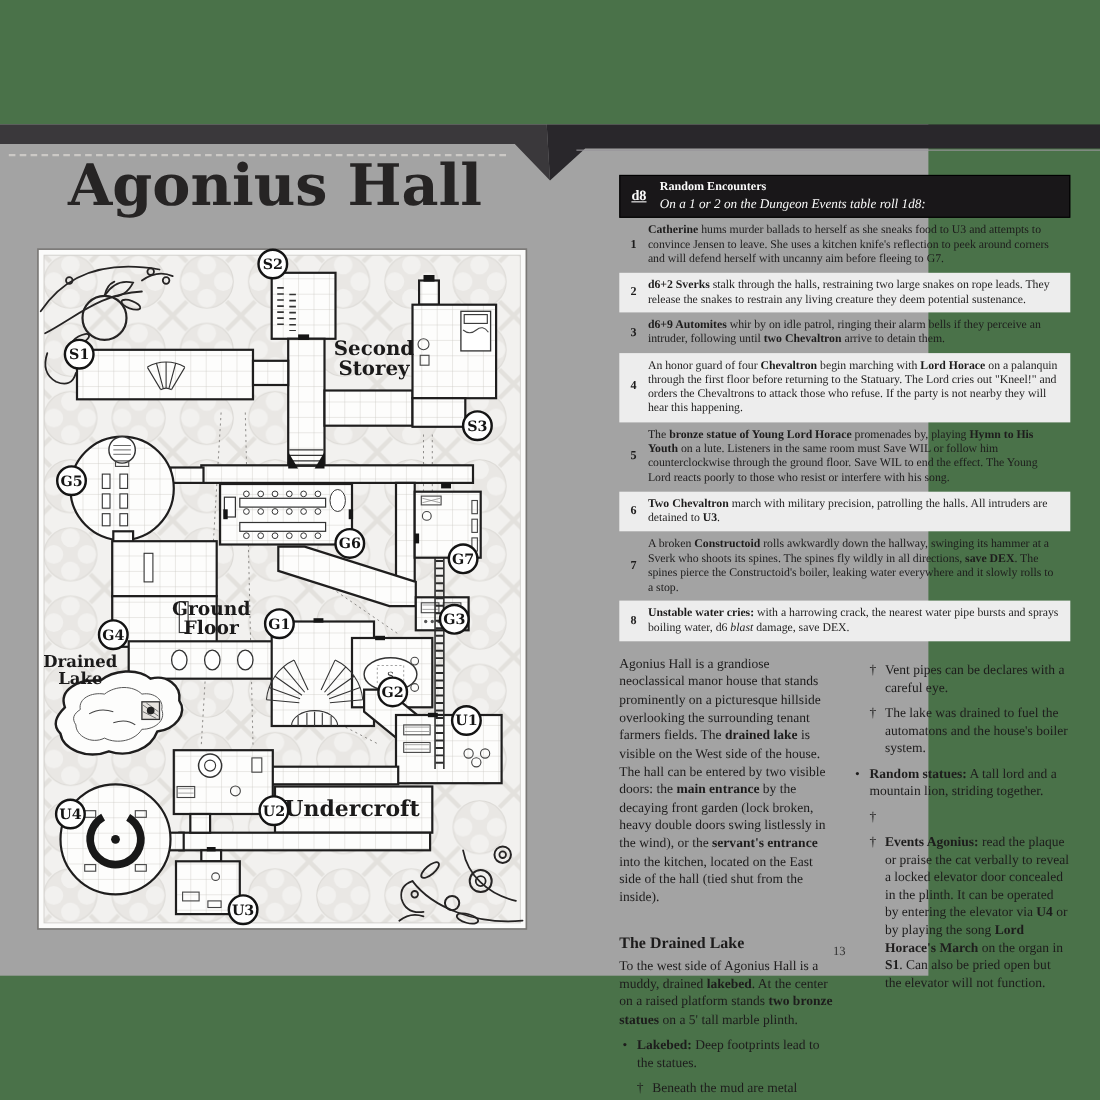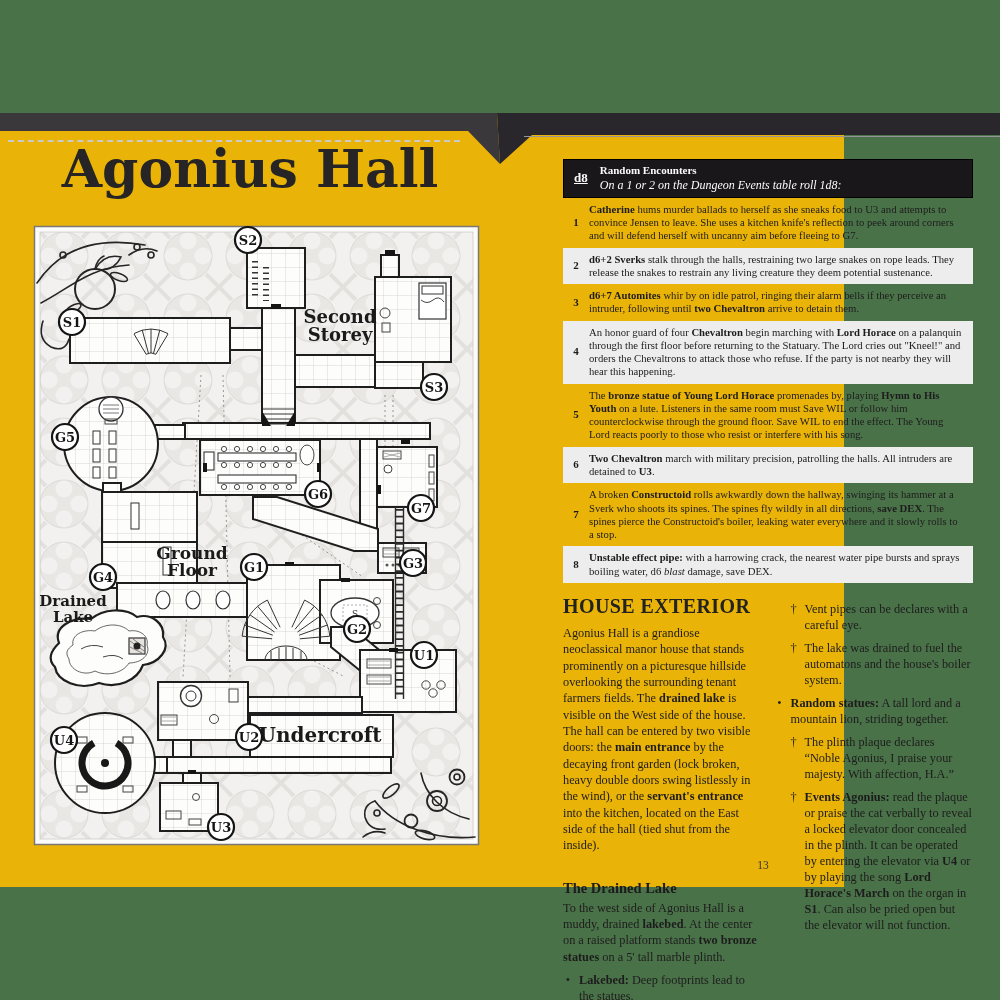--- a/index.html
+++ b/index.html
@@ -1,18 +1,18 @@
 <!DOCTYPE html>
 <html><head>
 <meta charset="utf-8">
 <style>
   html,body{margin:0;padding:0;}
   body{width:1000px;height:1000px;position:relative;overflow:hidden;
        font-family:"Liberation Serif",serif;color:#1d1c1c;background:#4a7249;}
-  .spread{position:absolute;left:0;top:113px;width:844px;height:774px;background:#eab308;}
+  .spread{position:absolute;left:0;top:113px;width:844px;height:774px;background:#a3a3a3;}
   .banner-svg{position:absolute;left:0;top:0;width:1000px;height:60px;display:block;}
   .band-rule{position:absolute;left:524px;top:23px;width:476px;height:1px;background:#97959a;}
   .deckle{position:absolute;left:8px;top:27px;width:452px;border-top:2px dashed #ccc9c6;}
 
   
   .lp-title{position:absolute;left:0;top:30px;width:500px;text-align:center;
     font-family:"DejaVu Serif",serif;font-weight:700;font-size:52px;line-height:1;
     letter-spacing:0px;color:#262424;}
   .map-wrap{position:absolute;left:33px;top:112px;width:447px;height:621px;}
   .map-wrap svg{display:block;width:447px;height:621px;}
@@ -432,21 +432,21 @@
     <div class="enc-text"><b>Catherine</b> hums murder ballads to herself as she sneaks food to U3 and attempts to convince Jensen to leave. She uses a kitchen knife's reflection to peek around corners and will defend herself with uncanny aim before fleeing to G7.</div>
   </div>
 
   <div class="enc-row alt">
     <div class="enc-num">2</div>
     <div class="enc-text"><b>d6+2 Sverks</b> stalk through the halls, restraining two large snakes on rope leads. They release the snakes to restrain any living creature they deem potential sustenance.</div>
   </div>
 
   <div class="enc-row">
     <div class="enc-num">3</div>
-    <div class="enc-text"><b>d6+7 Automites</b> whir by on idle patrol, ringing their alarm bells if they perceive an intruder, following until <b>two Chevaltron</b> arrive to detain them.</div>
+    <div class="enc-text"><b>d6+9 Automites</b> whir by on idle patrol, ringing their alarm bells if they perceive an intruder, following until <b>two Chevaltron</b> arrive to detain them.</div>
   </div>
 
   <div class="enc-row alt">
     <div class="enc-num">4</div>
     <div class="enc-text">An honor guard of four <b>Chevaltron</b> begin marching with <b>Lord Horace</b> on a palanquin through the first floor before returning to the Statuary. The Lord cries out "Kneel!" and orders the Chevaltrons to attack those who refuse. If the party is not nearby they will hear this happening.</div>
   </div>
 
   <div class="enc-row">
     <div class="enc-num">5</div>
     <div class="enc-text">The <b>bronze statue of Young Lord Horace</b> promenades by, playing <b>Hymn to His Youth</b> on a lute. Listeners in the same room must Save WIL or follow him counterclockwise through the ground floor. Save WIL to end the effect. The Young Lord reacts poorly to those who resist or interfere with his song.</div>
@@ -457,27 +457,26 @@
     <div class="enc-text"><b>Two Chevaltron</b> march with military precision, patrolling the halls. All intruders are detained to <b>U3</b>.</div>
   </div>
 
   <div class="enc-row">
     <div class="enc-num">7</div>
     <div class="enc-text">A broken <b>Constructoid</b> rolls awkwardly down the hallway, swinging its hammer at a Sverk who shoots its spines. The spines fly wildly in all directions, <b>save DEX</b>. The spines pierce the Constructoid's boiler, leaking water everywhere and it slowly rolls to a stop.</div>
   </div>
 
   <div class="enc-row alt">
     <div class="enc-num">8</div>
-    <div class="enc-text"><b>Unstable effect pipe:</b> with a harrowing crack, the nearest water pipe bursts and sprays boiling water, d6 <i>blast</i> damage, save DEX.</div>
+    <div class="enc-text"><b>Unstable water cries:</b> with a harrowing crack, the nearest water pipe bursts and sprays boiling water, d6 <i>blast</i> damage, save DEX.</div>
   </div>
 </div>
 
     <div class="cols">
       <div class="col">
-        <h2 class="section-title">HOUSE EXTERIOR</h2>
         <p class="bodytext">Agonius Hall is a grandiose neoclassical manor house that stands prominently on a picturesque hillside overlooking the surrounding tenant farmers fields. The <b>drained lake</b> is visible on the West side of the house. The hall can be entered by two visible doors: the <b>main entrance</b> by the decaying front garden (lock broken, heavy double doors swing listlessly in the wind), or the <b>servant's entrance</b> into the kitchen, located on the East side of the hall (tied shut from the inside).</p>
         <h3 class="sub-title">The Drained Lake</h3>
         <p class="bodytext">To the west side of Agonius Hall is a muddy, drained <b>lakebed</b>. At the center on a raised platform stands <b>two bronze statues</b> on a 5' tall marble plinth.</p>
         <div>
   <div class="item bullet">
     <span class="marker">•</span>
     <span class="itext"><b>Lakebed:</b> Deep footprints lead to the statues.</span>
   </div>
 
   <div class="item dagger">
@@ -498,21 +497,20 @@
     <span class="itext">The lake was drained to fuel the automatons and the house's boiler system.</span>
   </div>
 
   <div class="item bullet">
     <span class="marker">•</span>
     <span class="itext"><b>Random statues:</b> A tall lord and a mountain lion, striding together.</span>
   </div>
 
   <div class="item dagger">
     <span class="marker">†</span>
-    <span class="itext">The plinth plaque declares “Noble Agonius, I praise your majesty. With affection, H.A.”</span>
   </div>
 
   <div class="item dagger">
     <span class="marker">†</span>
     <span class="itext"><b>Events Agonius:</b> read the plaque or praise the cat verbally to reveal a locked elevator door concealed in the plinth. It can be operated by entering the elevator via <b>U4</b> or by playing the song <b>Lord Horace's March</b> on the organ in <b>S1</b>. Can also be pried open but the elevator will not function.</span>
   </div>
 </div>
       </div>
     </div>
   </div>

